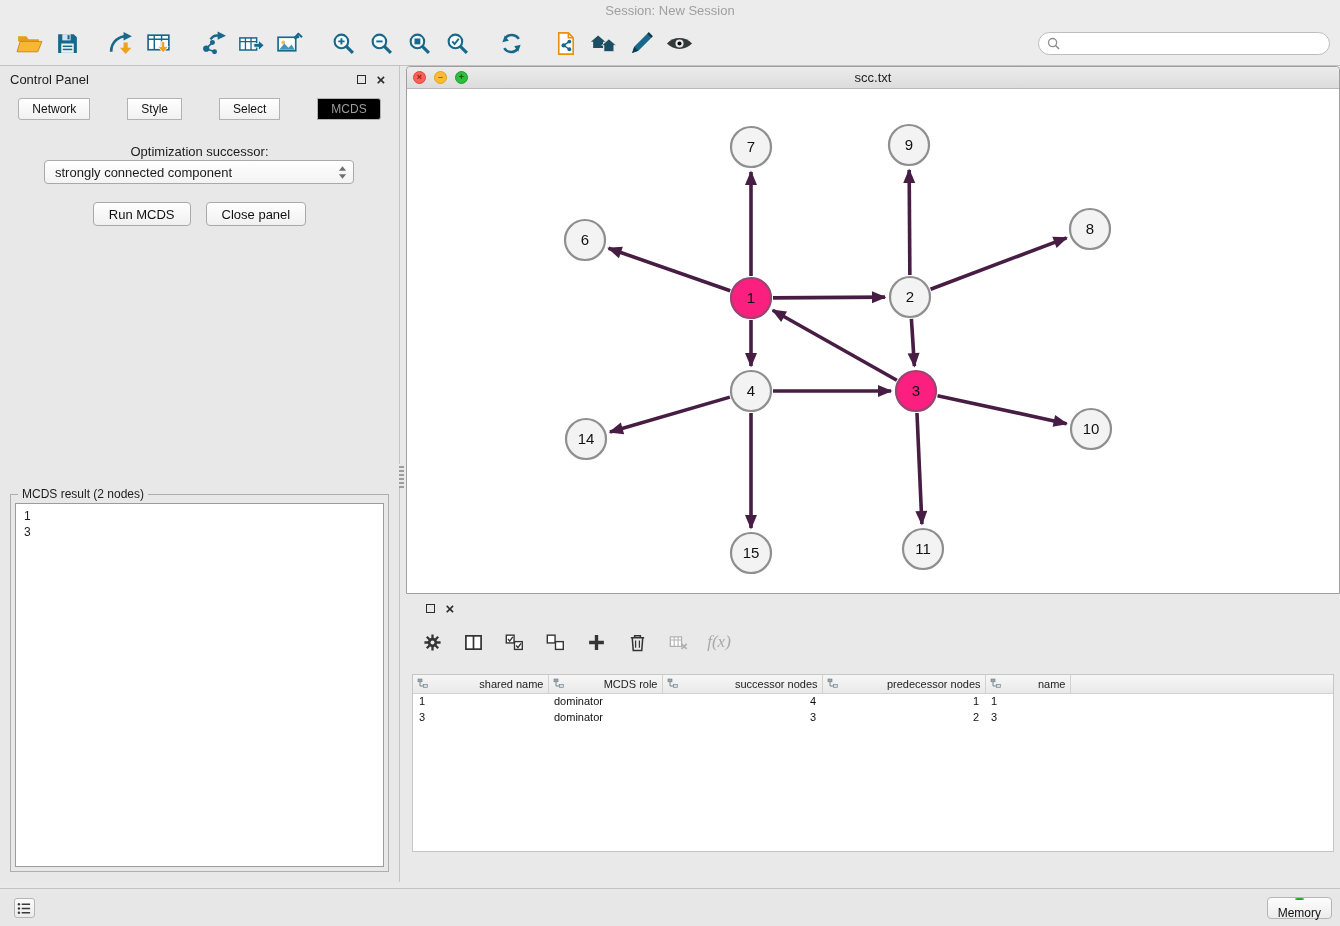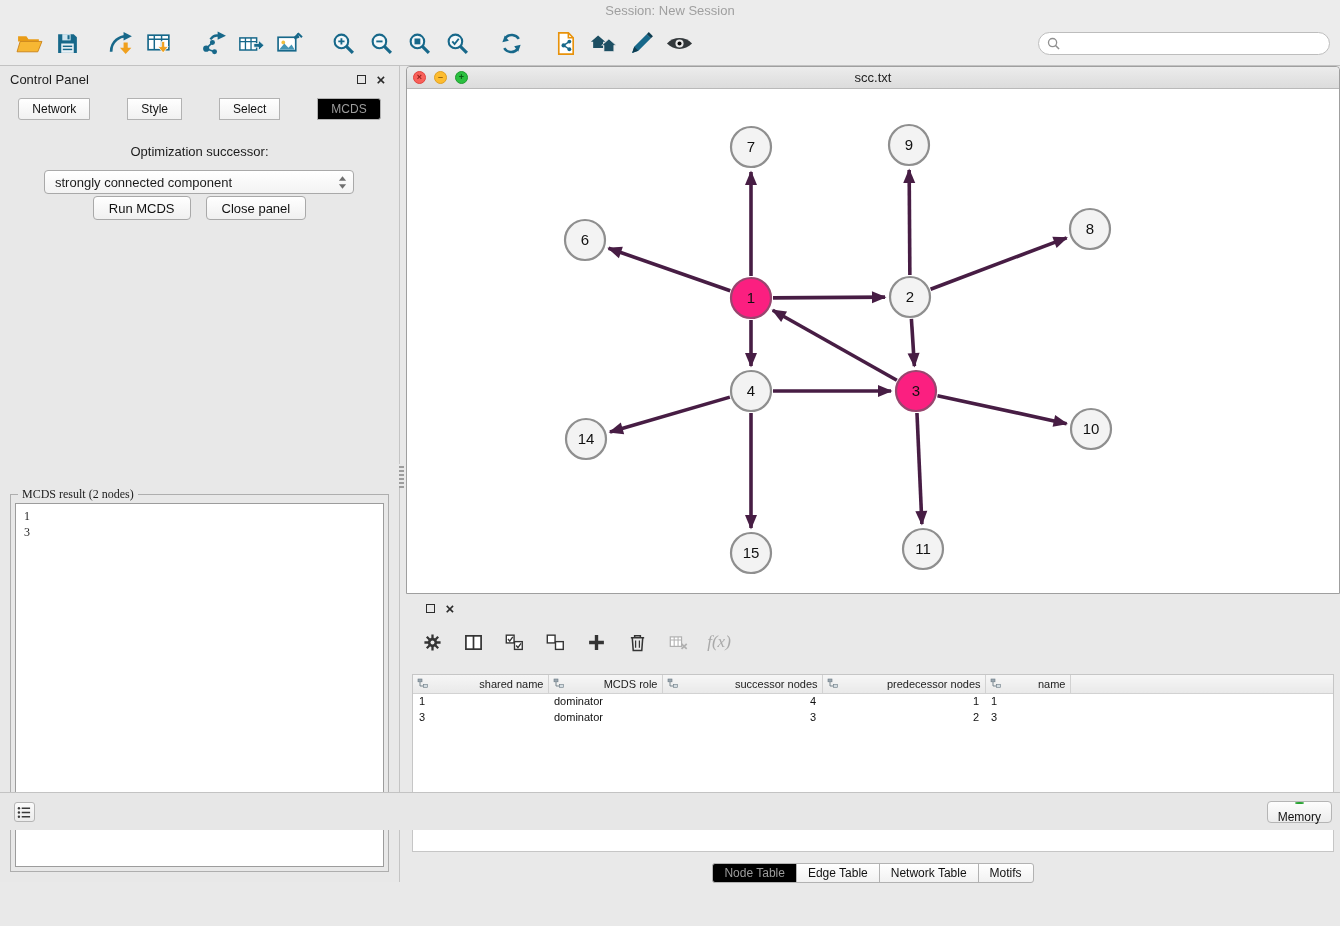--- a/index.html
+++ b/index.html
@@ -1,18 +1,18 @@
 <!DOCTYPE html>
 <html><head>
 <meta charset="utf-8">
 <style>
   * { margin:0; padding:0; box-sizing:border-box; }
   html,body { width:1340px; height:926px; }
   body { font-family:"Liberation Sans","DejaVu Sans",sans-serif; background:#e9e9e9; color:#1c1c1c; overflow:hidden; }
-  .app { position:relative; width:1340px; height:830px; background:#e9e9e9; }
+  .app { position:relative; width:1340px; height:926px; background:#e9e9e9; }
 
   
   .titlebar { position:absolute; top:0; left:0; right:0; height:22px; background:#ececec;
     text-align:center; line-height:22px; font-size:13px; color:#9f9f9f; }
 
   
   .toolbar { position:absolute; top:22px; left:0; right:0; height:44px; background:#ececec;
     border-bottom:1px solid #c2c2c2; display:flex; align-items:center; padding:0 10px; }
   .tbtn { width:38px; height:36px; display:flex; align-items:center; justify-content:center; border:none;
     background:transparent; cursor:pointer; }
@@ -34,29 +34,29 @@
   .close-ic { font-size:15px; font-weight:bold; line-height:1; }
 
   .cp-tabs { display:flex; justify-content:center; margin-top:6px;gap:38px; }
   .cp-tab, .bt-tab { padding:3px 13px; font-size:12px; background:linear-gradient(#ffffff,#f1f1f1);
     border:1px solid #b2b2b2; margin-left:-1px; cursor:pointer; color:#111; }
   .cp-tab:first-child, .bt-tab:first-child { border-radius:3px 0 0 3px; margin-left:0; }
   .cp-tab:last-child, .bt-tab:last-child { border-radius:0 3px 3px 0; }
   .cp-tab.active, .bt-tab.active { background:#000000; color:#9c9c9c; }
 
   .opt-label { text-align:center; font-size:13px; margin-top:24px; }
-  .dropdown { position:absolute; left:44px; right:45px; top:104px; height:24px; background:linear-gradient(#ffffff,#f3f3f3);
+  .dropdown { position:absolute; left:44px; right:45px; top:94px; height:24px; background:linear-gradient(#ffffff,#f3f3f3);
     border:1px solid #a9a9a9; border-radius:4px; display:flex; align-items:center; padding:0 6px 0 10px;
     font-size:13px; cursor:pointer; }
   .dropdown .dd-text { flex:1; }
-  .btn-row { position:absolute; top:130px; left:0; right:0; display:flex; justify-content:center; gap:15px; }
+  .btn-row { position:absolute; top:136px; left:0; right:0; display:flex; justify-content:center; gap:15px; }
   .pbtn { height:24px; padding:0 15px; font-size:13px; background:linear-gradient(#ffffff,#f0f0f0);
     border:1px solid #a9a9a9; border-radius:4px; cursor:pointer; font-family:inherit; color:#111; }
 
-  .groupbox { position:absolute; left:10px; right:10px; top:428px; bottom:10px; border:1px solid #aeaeae;font-family:Liberation Serif, serif; }
+  .groupbox { position:absolute; left:10px; right:10px; top:428px; bottom:10px; border:1px solid #aeaeae; }
   .groupbox-label { position:absolute; top:-8px; left:7px; background:#e8e8e8; padding:0 4px; font-size:12px; color:#1c1c1c; }
   .result-box { position:absolute; left:4px; right:4px; top:8px; bottom:4px; background:#fff; border:1px solid #9c9c9c;
     padding:4px 8px; font-size:12px; line-height:16px; overflow:auto; }
 
   
   .v-grip { position:absolute; left:399px; top:464px; width:5px; height:24px;
     background:repeating-linear-gradient(#e8e8e8 0 2px, #9d9d9d 2px 4px); cursor:col-resize; }
   .h-grip { position:absolute; left:858px; top:589px; width:26px; height:5px;
     background:repeating-linear-gradient(90deg,#e8e8e8 0 2px, #9d9d9d 2px 4px); cursor:row-resize; }
 
@@ -489,26 +489,20 @@
               <td class="al-left">dominator</td>
               <td class="al-right">3</td>
               <td class="al-right">2</td>
               <td class="al-left">3</td>
               <td></td>
             </tr>
           </tbody>
       </table>
     </div>
 
-    <div class="bt-tabs">
-        <div class="bt-tab active">Node Table</div>
-        <div class="bt-tab">Edge Table</div>
-        <div class="bt-tab">Network Table</div>
-        <div class="bt-tab">Motifs</div>
-      </div>
   </div>
 
   <div class="statusbar">
     <button class="status-menu-btn">
       <svg width="15" height="13" viewBox="0 0 16 14">
           <g stroke="#3a3a3a" stroke-width="1.6">
             <path d="M5 2.5 h9 M5 7 h9 M5 11.5 h9"></path>
           </g>
           <g fill="#3a3a3a">
             <circle cx="2" cy="2.5" r="1.3"></circle>

